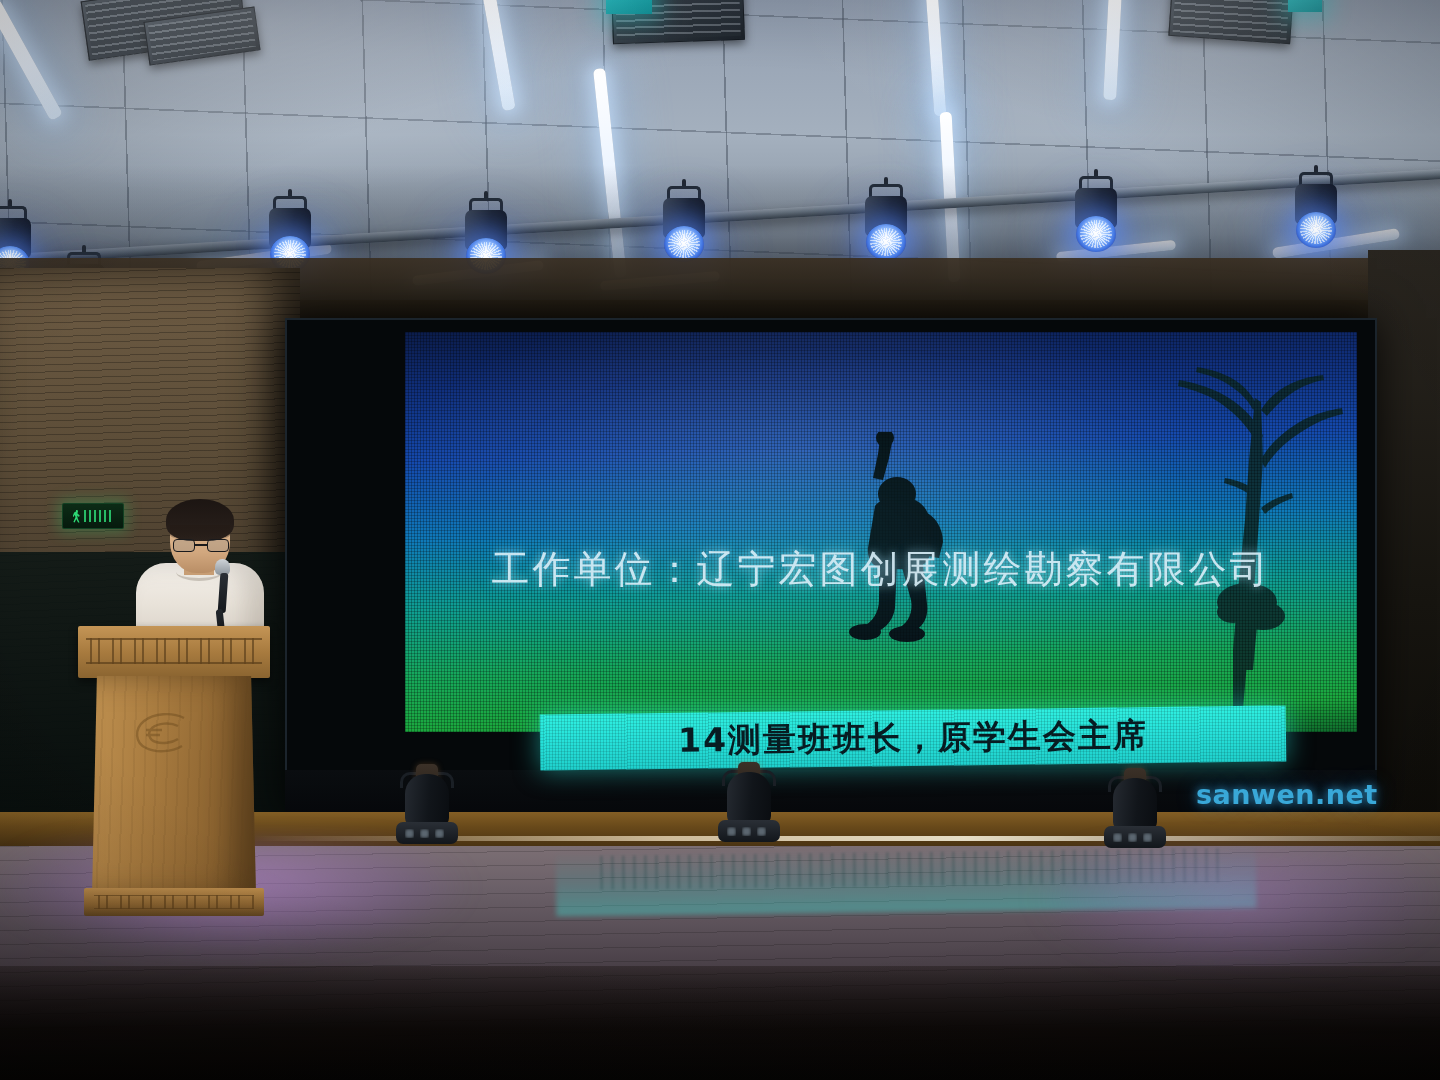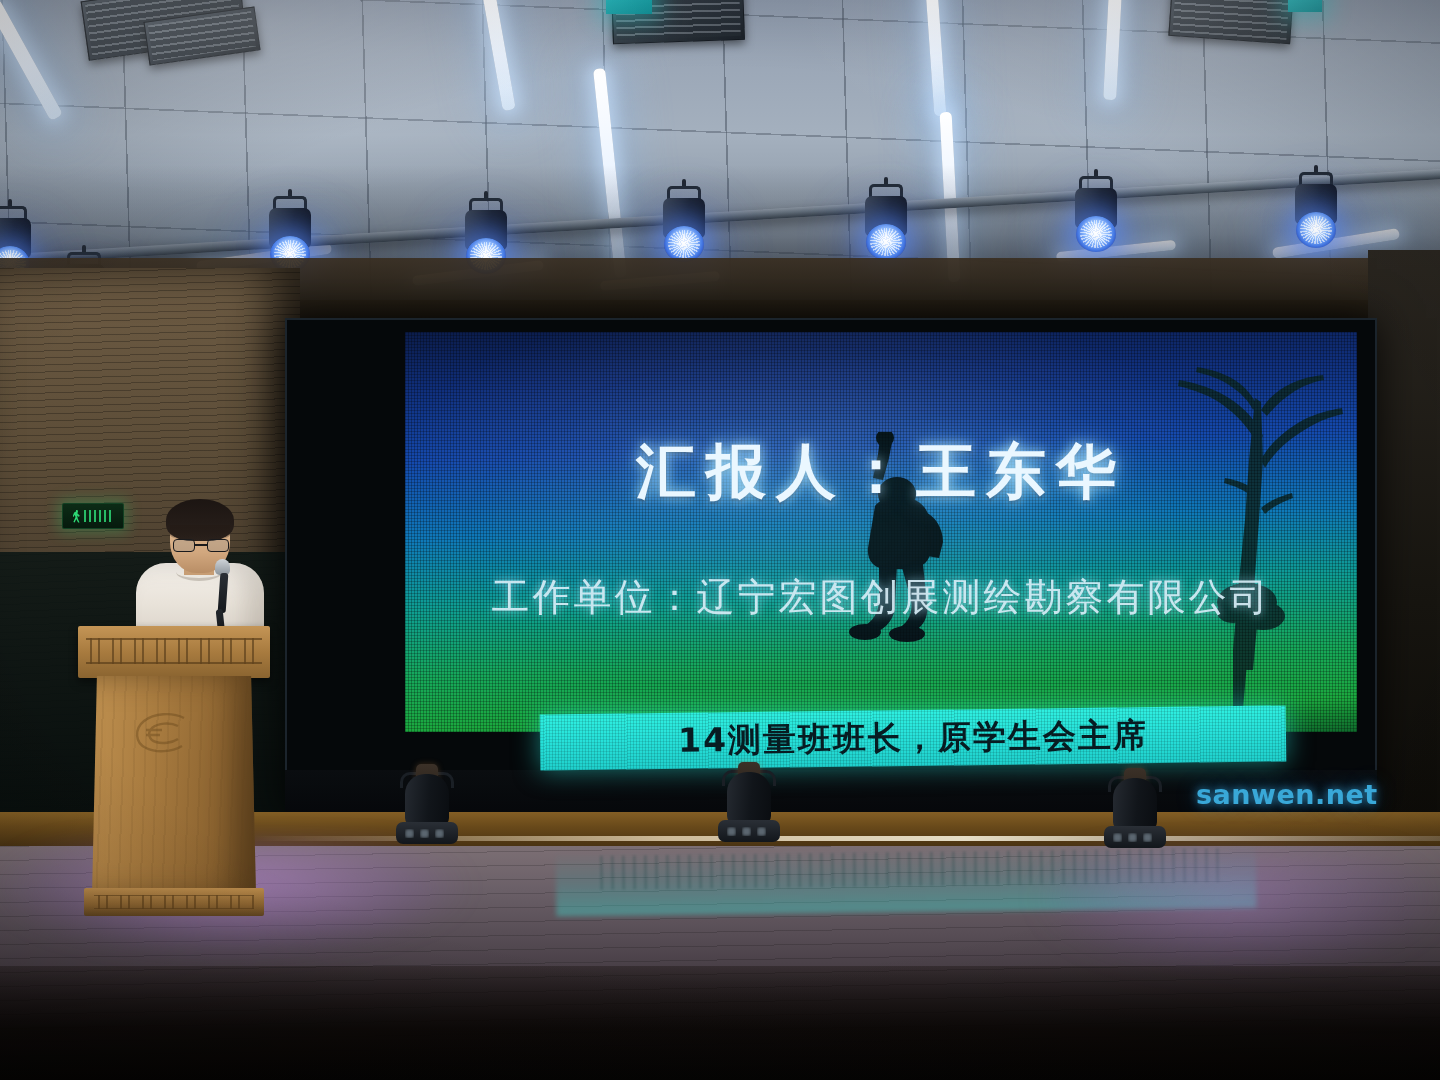--- a/index.html
+++ b/index.html
@@ -206,21 +206,20 @@
   .slide-sub {
     position:absolute; left:0; right:0; top:212px;
     text-align:center;
     font-family:"DejaVu Sans", sans-serif;
     font-size:38px; font-weight:400;
     letter-spacing:3px;
     color:#d7eef8;
     text-shadow:0 0 9px rgba(180,235,255,.7), 0 0 18px rgba(100,200,230,.45);
     z-index:2;
     opacity:.93;
-    margin-top:28px;
   }
 
   
   .banner {
     position:absolute; left:540px; top:710px; width:746px; height:56px;
     background:linear-gradient(180deg,#2ff0e0 0%, #27e2da 45%, #1fd0cc 100%);
     display:flex; align-items:center; justify-content:center;
     transform:rotate(-0.7deg);
     box-shadow:0 0 26px rgba(40,230,220,.5);
     overflow:hidden;
@@ -592,21 +591,20 @@
           <path d="M90 80 C100 84 108 96 108 110 L104 126 L92 124 L95 110 C95 100 90 92 84 88 Z"></path>
 
           <path d="M44 132 L62 132 L60 176 C58 190 48 200 34 202 L26 196 C38 190 44 180 44 168 Z"></path>
           <path d="M66 132 L88 132 L92 172 C94 188 86 198 72 202 L64 196 C74 190 78 180 76 168 Z"></path>
 
           <ellipse cx="30" cy="200" rx="16" ry="8"></ellipse>
           <ellipse cx="72" cy="202" rx="18" ry="8"></ellipse>
         </g>
       </svg>
 
-      <div class="slide-title">汇报人：王东华</div>
       <div class="slide-sub">工作单位：辽宁宏图创展测绘勘察有限公司</div>
     </div>
   </div>
 
   <div class="screen-bottom"></div>
 
   <div class="banner">
     <div class="banner-text">14测量班班长，原学生会主席</div>
   </div>
 

